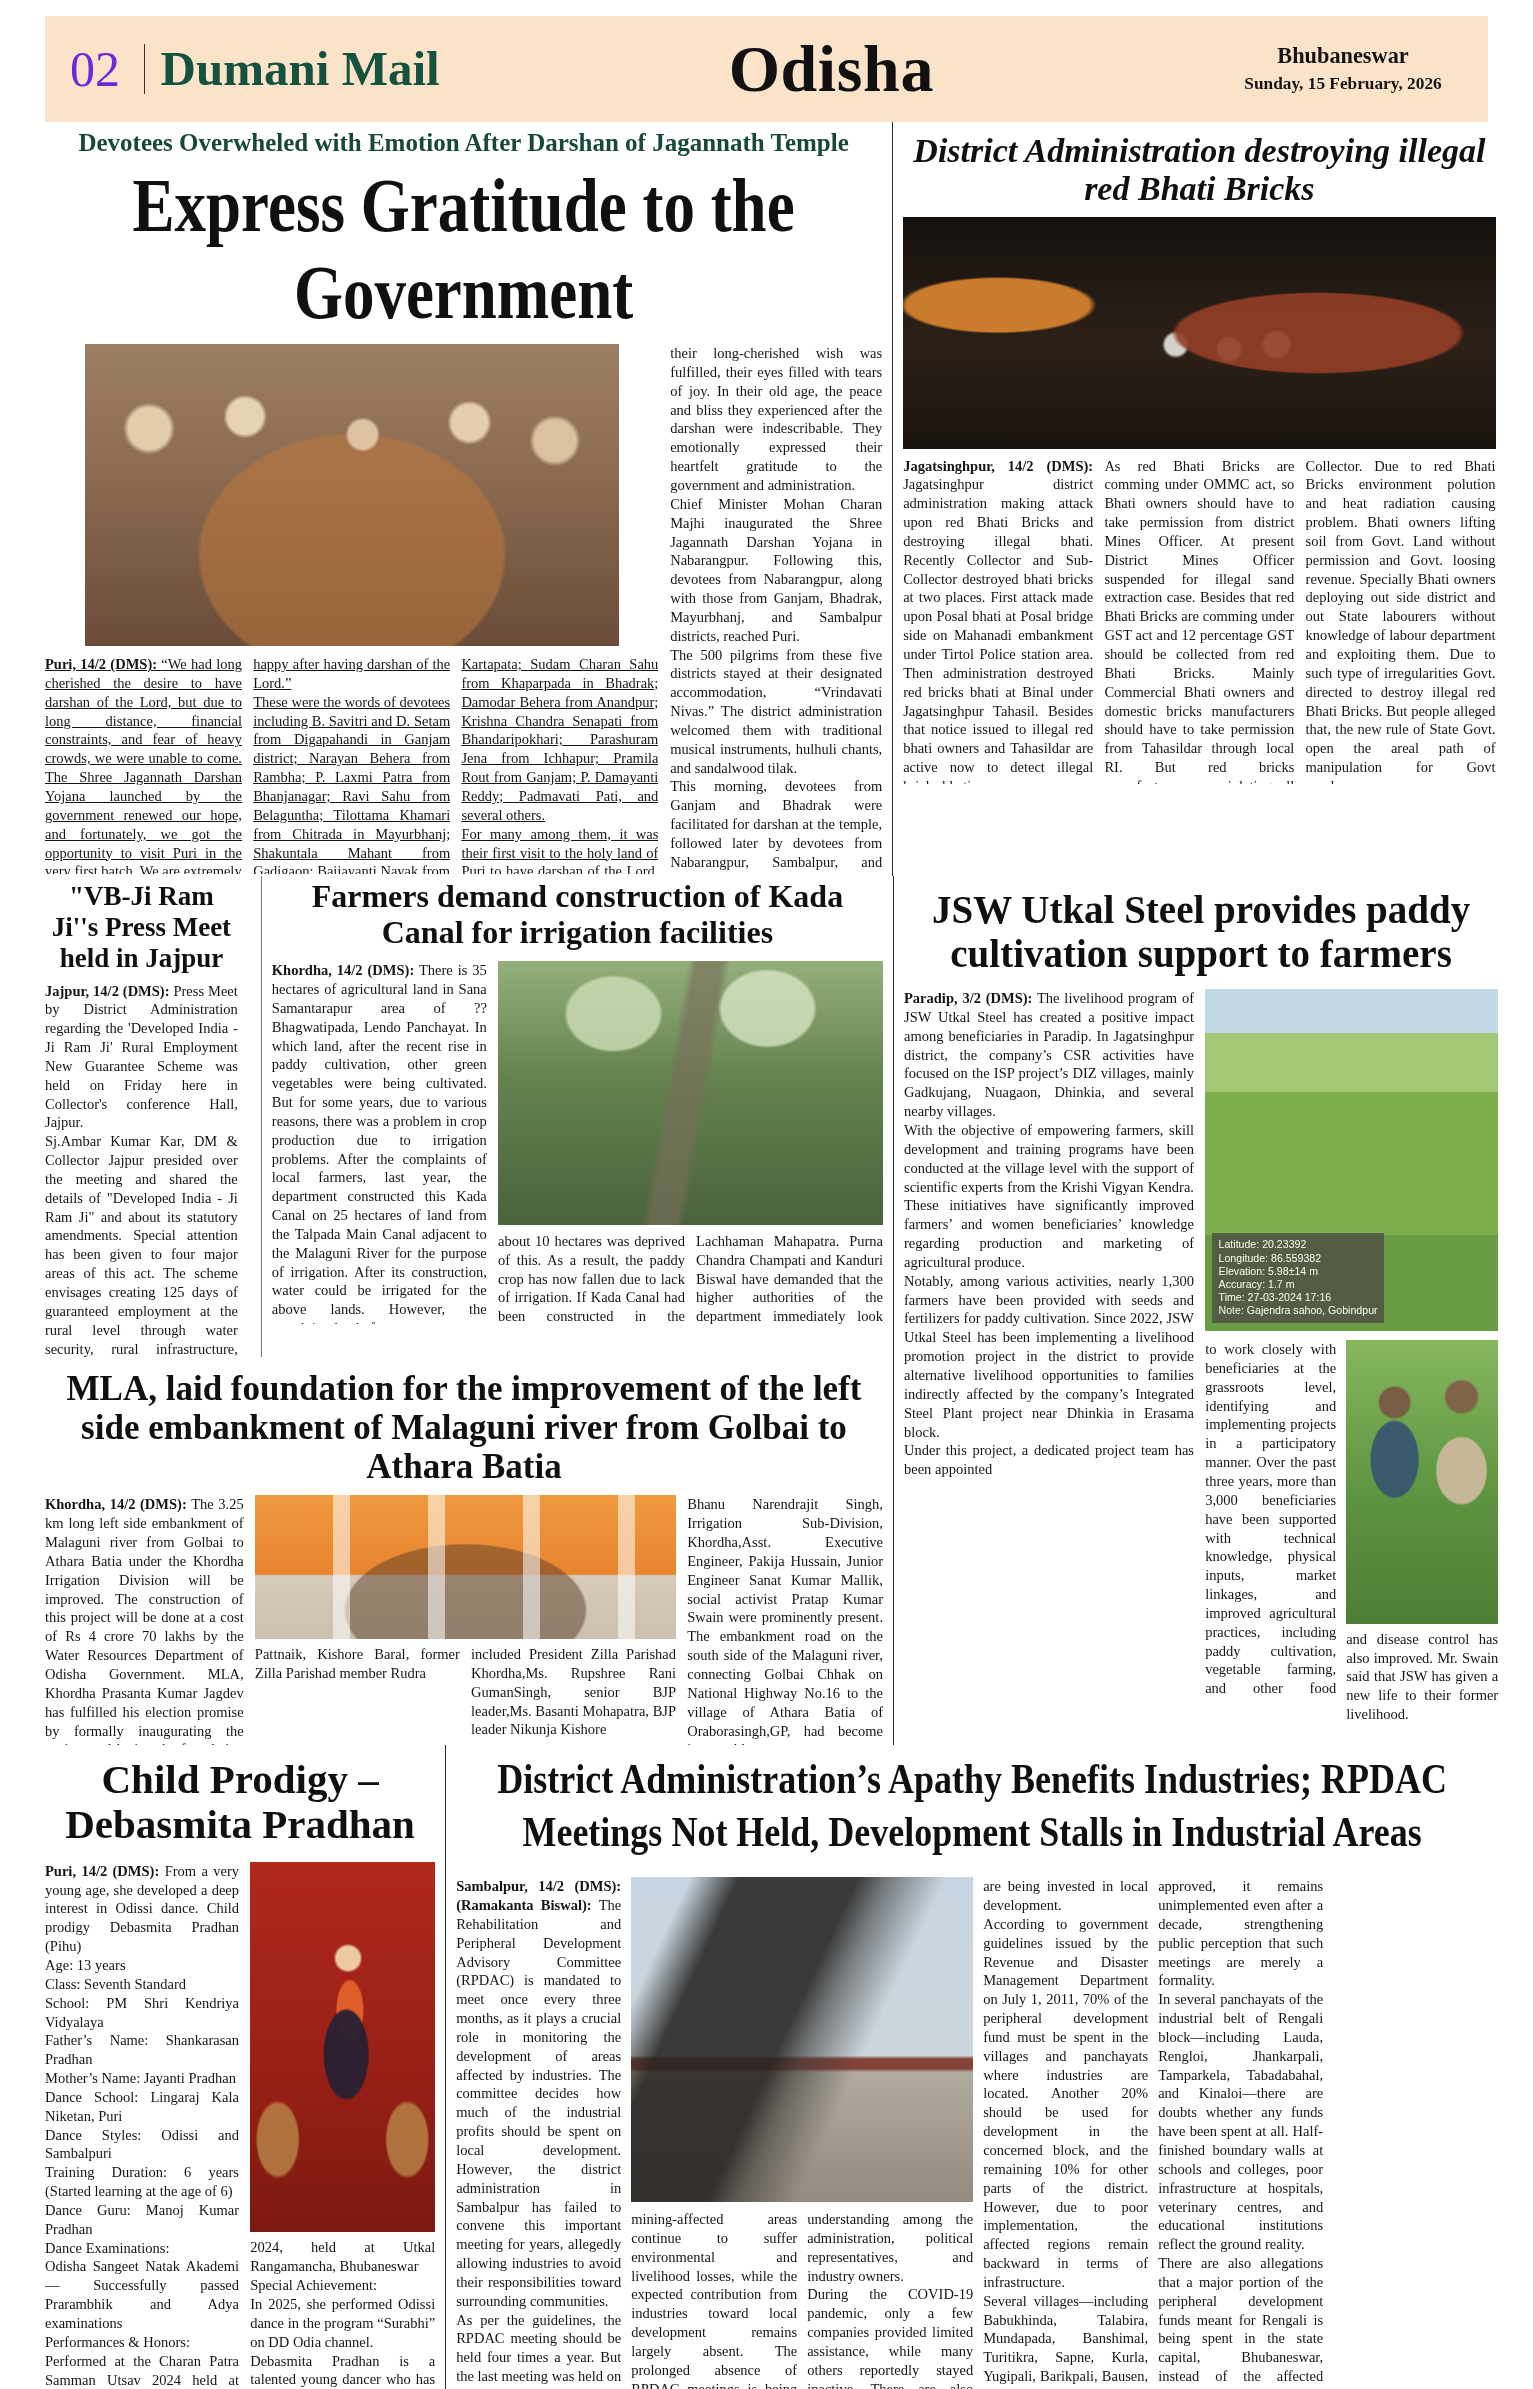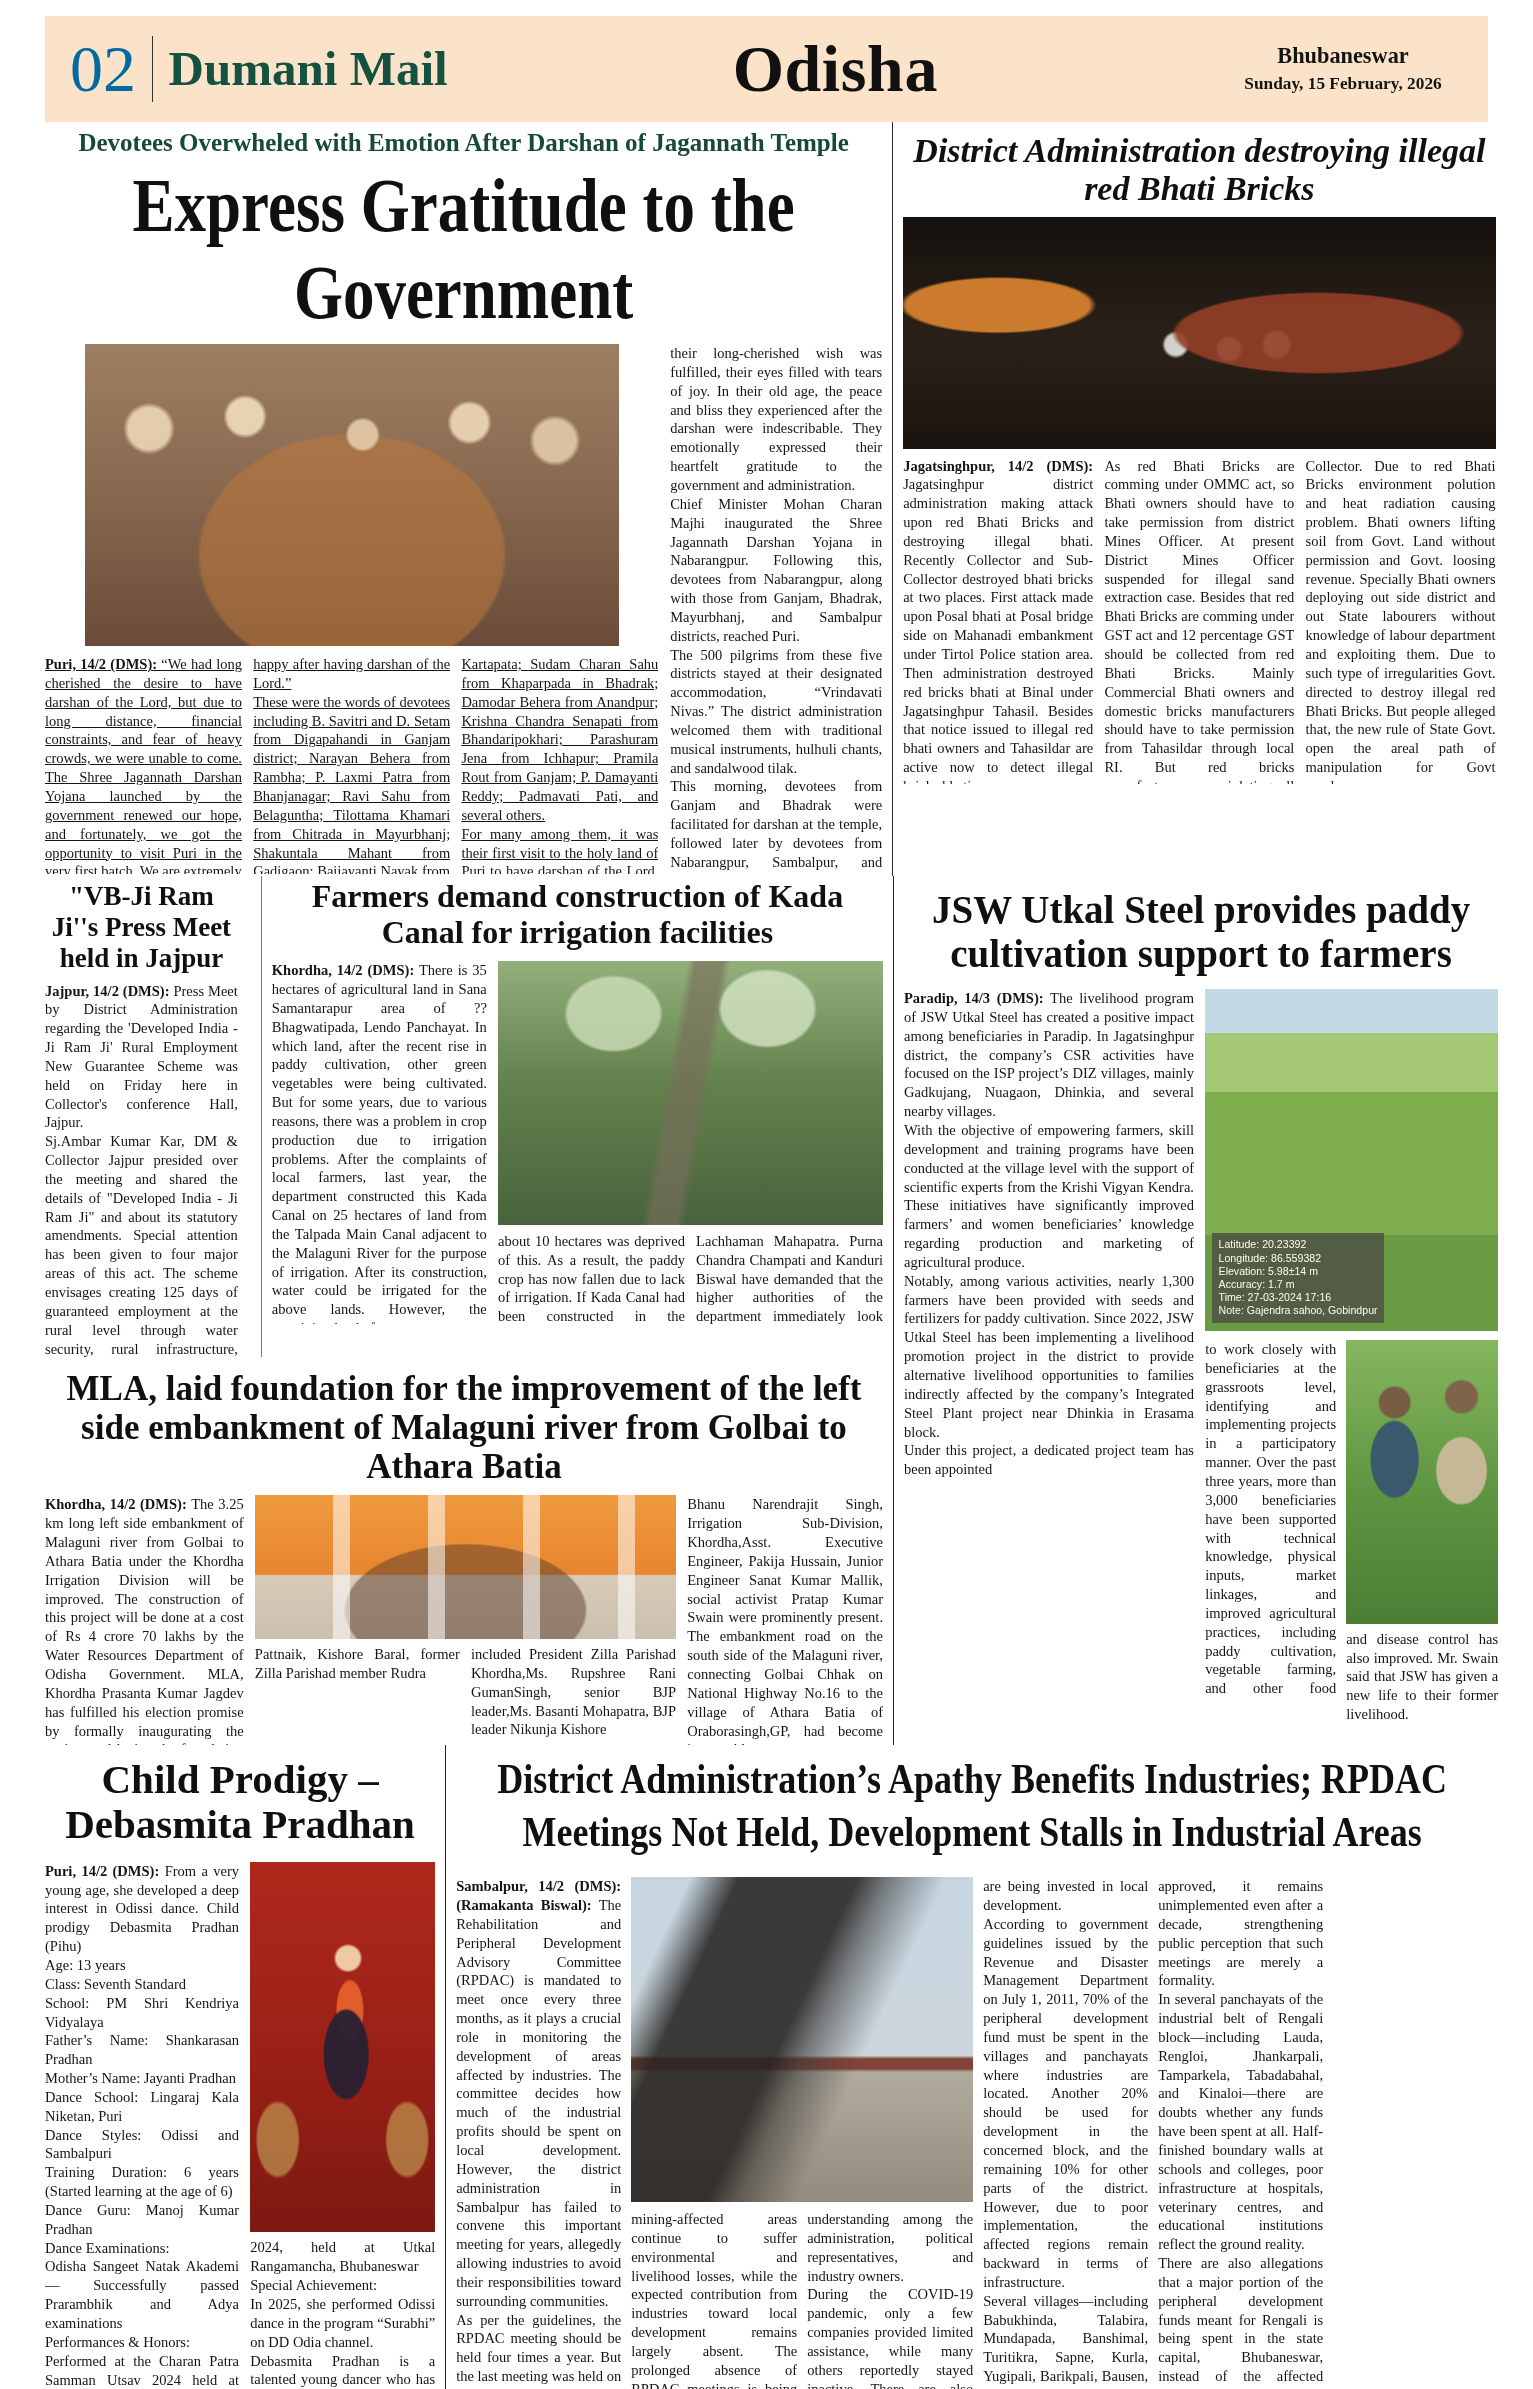--- a/index.html
+++ b/index.html
@@ -2,21 +2,21 @@
 <html style="font-size:9px"><head>
 <meta charset="utf-8">
 <style>
   html,body{margin:0;padding:0;background:#e8e8e4;}
   .page{position:relative;width:1533px;min-height:2389px;background:#ffffff;
         font-family:"Liberation Serif", serif;color:#141414;overflow:hidden;}
   .inner{padding:0 45px;}
 
   
   .masthead{margin-top:15.6px;background:#fbe3c9;height:106px;display:flex;align-items:center;padding:0 25px;}
-  .pagenum{font-size:66px;font-weight:normal;color:#0369a1;line-height:1;padding-right:16px;border-right:1.7px solid #333;}
+  .pagenum{font-size:50px;font-weight:normal;color:#6d28d9;line-height:1;padding-right:24px;border-right:1.7px solid #333;}
   .mast-title{font-size:49px;font-weight:bold;color:#14523f;padding-left:15.6px;line-height:1;}
   .mast-center{flex:1;text-align:center;}
   .mast-edition{font-size:66px;font-weight:bold;color:#111;line-height:1;letter-spacing:0.6px;}
   .mast-right{text-align:center;width:240px;}
   .mast-city{font-size:22.3px;font-weight:bold;}
   .mast-date{font-size:17.3px;font-weight:bold;margin-top:4.5px;}
 
   
   .band{display:flex;}
   .hl{font-weight:bold;text-align:center;line-height:1.12;color:#101010;}
@@ -235,21 +235,21 @@
               </div>
             </div>
             <div class="tcol mla-c3 pre">Bhanu Narendrajit Singh, Irrigation Sub-Division, Khordha,Asst. Executive Engineer, Pakija Hussain, Junior Engineer Sanat Kumar Mallik, social activist Pratap Kumar Swain were prominently present. The embankment road on the south side of the Malaguni river, connecting Golbai Chhak on National Highway No.16 to the village of Athara Batia of Oraborasingh,GP, had become impassable.</div>
           </div>
         </div>
       </div>
 
       <div class="jsw vsep-l">
         <div class="hl h-jsw">JSW Utkal Steel provides paddy cultivation support to farmers</div>
         <div class="jsw-body">
-          <div class="tcol jsw-c1"><span class="dl">Paradip, 14/3 (DMS):</span> <span class="pre">The livelihood program of JSW Utkal Steel has created a positive impact among beneficiaries in Paradip. In Jagatsinghpur district, the company’s CSR activities have focused on the ISP project’s DIZ villages, mainly Gadkujang, Nuagaon, Dhinkia, and several nearby villages.
+          <div class="tcol jsw-c1"><span class="dl">Paradip, 3/2 (DMS):</span> <span class="pre">The livelihood program of JSW Utkal Steel has created a positive impact among beneficiaries in Paradip. In Jagatsinghpur district, the company’s CSR activities have focused on the ISP project’s DIZ villages, mainly Gadkujang, Nuagaon, Dhinkia, and several nearby villages.
 With the objective of empowering farmers, skill development and training programs have been conducted at the village level with the support of scientific experts from the Krishi Vigyan Kendra. These initiatives have significantly improved farmers’ and women beneficiaries’ knowledge regarding production and marketing of agricultural produce.
 Notably, among various activities, nearly 1,300 farmers have been provided with seeds and fertilizers for paddy cultivation. Since 2022, JSW Utkal Steel has been implementing a livelihood promotion project in the district to provide alternative livelihood opportunities to families indirectly affected by the company’s Integrated Steel Plant project near Dhinkia in Erasama block.
 Under this project, a dedicated project team has been appointed</span></div>
           <div class="jsw-right">
             <div class="ph ph-paddy">
               <div class="gps">Latitude: 20.23392
 Longitude: 86.559382
 Elevation: 5.98±14 m
 Accuracy: 1.7 m
 Time: 27-03-2024 17:16

